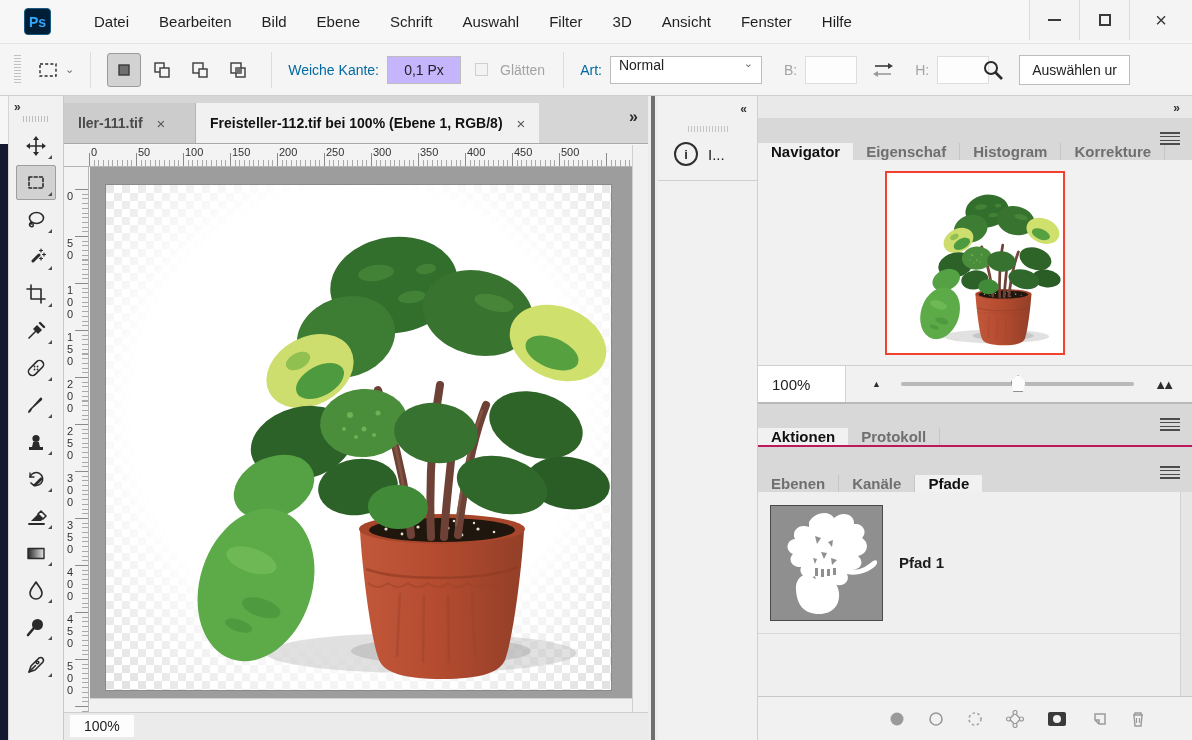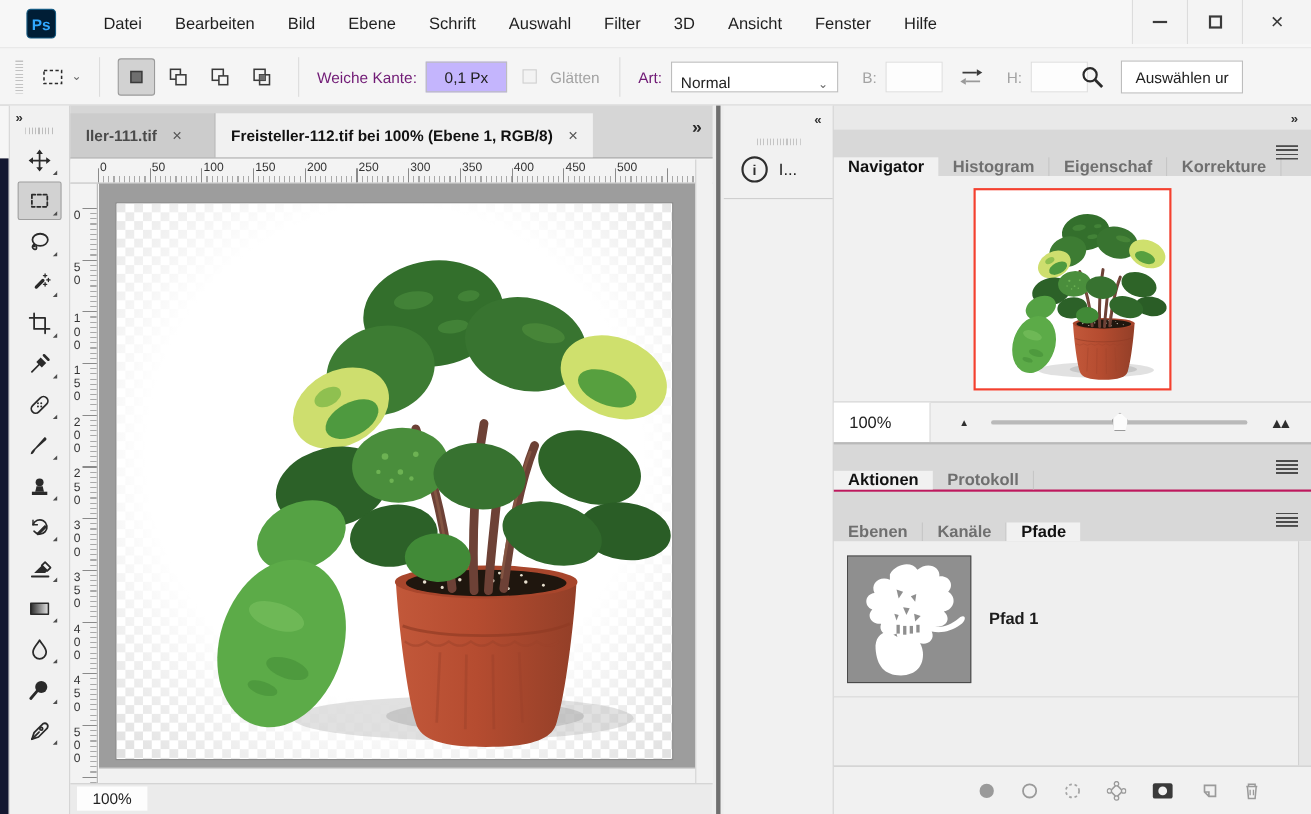--- a/index.html
+++ b/index.html
@@ -20,26 +20,26 @@
 
 
 .optionsbar{position:absolute;left:0;top:44px;right:0;height:52px;background:#f5f5f5;border-bottom:1px solid #cfcfcf;display:flex;align-items:center;overflow:hidden}
 .grip-v{width:7px;height:30px;margin:0 10px 0 14px;background:repeating-linear-gradient(180deg,#c2c2c2 0 1px,transparent 1px 3px)}
 .opt-sep{width:1px;height:36px;background:#dcdcdc;margin:0 10px}
 .tool-preview{display:flex;align-items:center;gap:6px;padding:0 6px}
 .chev{color:#6b6b6b;font-size:11px}
 .selmode{display:flex;gap:4px;margin:0 6px}
 .selmode .mode{width:34px;height:34px;display:flex;align-items:center;justify-content:center;border:1px solid transparent;border-radius:3px}
 .selmode .mode.active{background:#d2d2d2;border-color:#9a9a9a}
-.opt-label{font-size:14px;color:#701a75;margin:0 8px 0 6px}
+.opt-label{font-size:14px;color:#0369a1;margin:0 8px 0 6px}
 .opt-label.dim{color:#a3a3a3}
 .opt-input{width:74px;height:28px;border:1px solid #bdbdbd;background:#c4b5fd;font-size:14px;display:flex;align-items:center;justify-content:center}
 .opt-input.small{width:52px;background:#fdfdfd;border-color:#dedede}
 .checkbox{width:13px;height:13px;border:1px solid #cfcfcf;background:#f3f3f3;margin:0 6px 0 14px}
-.dropdown{width:152px;height:28px;border:1px solid #bdbdbd;background:#fff;font-size:14px;display:flex;align-items:flex-end;padding:0 8px;justify-content:space-between}
+.dropdown{width:152px;height:28px;border:1px solid #bdbdbd;background:#fff;font-size:14px;display:flex;align-items:flex-start;padding:0 8px;justify-content:space-between}
 .opt-btn{height:30px;border:1px solid #bdbdbd;background:#fff;font-size:14px;display:flex;align-items:center;padding:0 12px;margin-left:14px;white-space:nowrap}
 
 
 .dark-edge{position:absolute;left:0;top:144px;bottom:0;width:8px;background:#141831}
 .tools{position:absolute;left:8px;top:96px;bottom:0;width:56px;background:#f1f1f1;border-right:1px solid #c9c9c9;border-left:1px solid #d6d6d6}
 .tools-collapse{font-size:12px;font-weight:bold;color:#333;margin:4px 0 0 5px}
 .tools-grip{width:26px;height:6px;margin:2px auto 6px;background:repeating-linear-gradient(90deg,#bdbdbd 0 1px,transparent 1px 3px)}
 .tool{width:40px;height:35px;margin:2px auto;display:flex;align-items:center;justify-content:center;position:relative;border:1px solid transparent;border-radius:2px}
 .tool.active{background:#d2d2d2;border-color:#9e9e9e}
 .tool::after{content:'';position:absolute;right:3px;bottom:3px;border-left:4px solid transparent;border-bottom:4px solid #4d4d4d}
@@ -478,22 +478,22 @@
   </div>
 </div>
 
 <div class="rightcol">
   <div class="rc-head">
     <span class="collapse">»</span>
   </div>
 
   <div class="ptabs p1-tabs">
       <span class="active">Navigator</span>
+      <span>Eigenschaf</span>
       <span>Histogram</span>
-      <span>Eigenschaf</span>
       <span>Korrekture</span>
     </div>
   <span class="hamburger" style="top:36px"></span>
 
   <div class="p1-body">
     <div class="nav-thumb">
       <svg width="172" height="176" viewBox="0 0 505 505" preserveAspectRatio="xMidYMid meet">
         <rect width="505" height="505" fill="#ffffff"></rect>
         <use href="#plantSym" width="505" height="505"></use>
       </svg>

